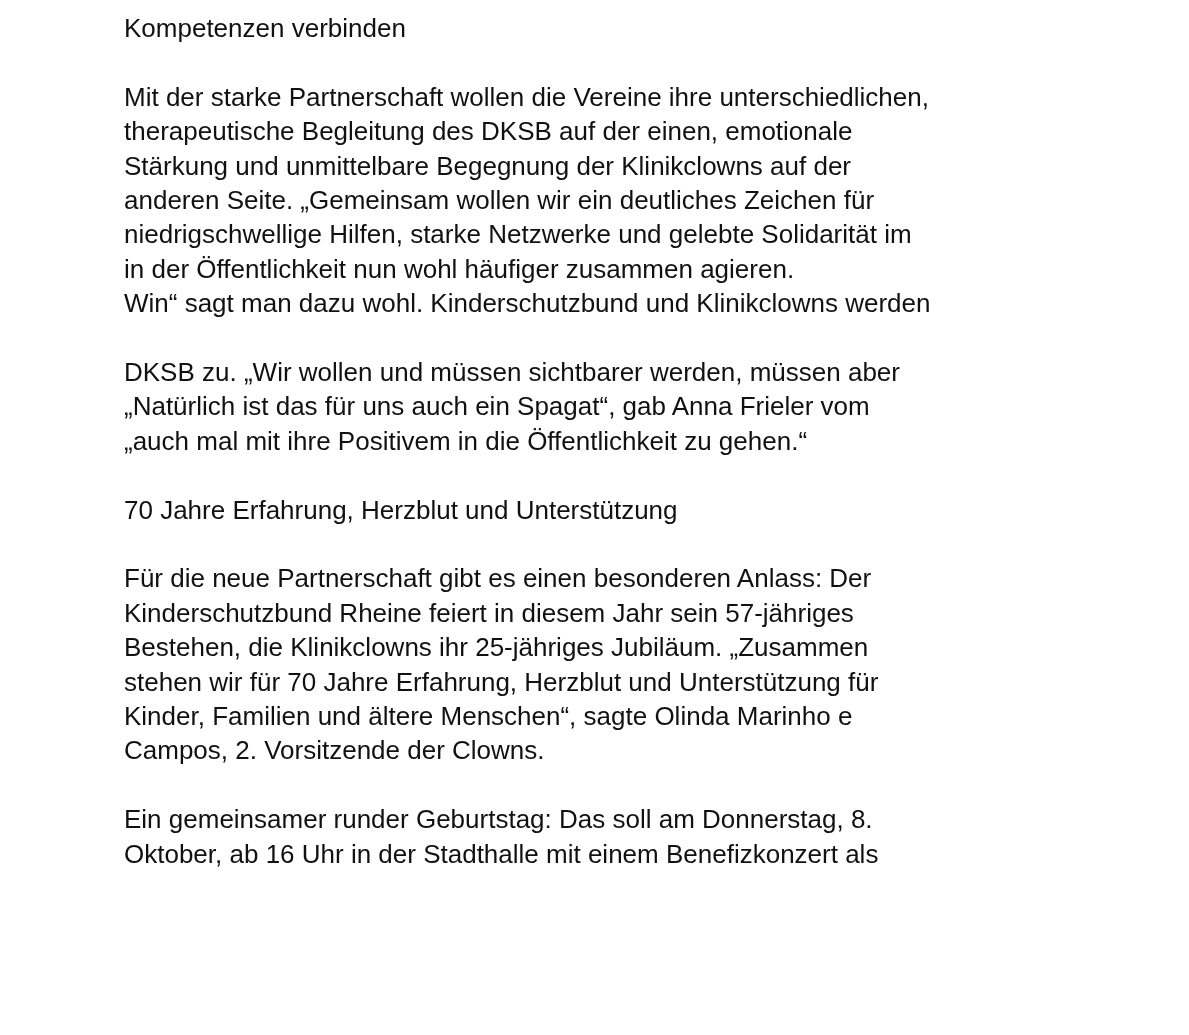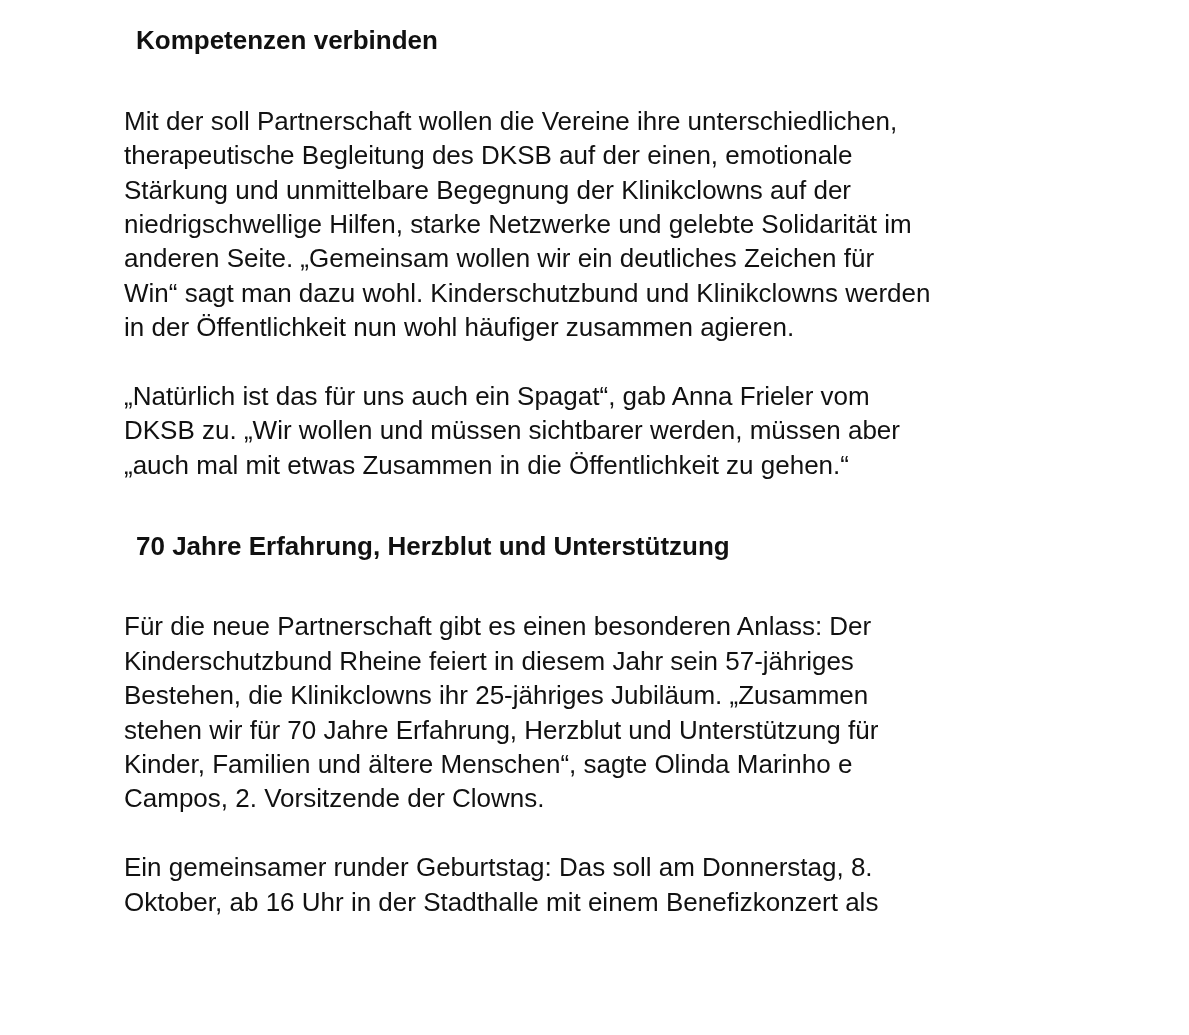--- a/index.html
+++ b/index.html
@@ -9,53 +9,53 @@
       left: 124px;
       top: 11px;
       width: 960px;
       font-family: "Liberation Sans", sans-serif;
       color: #111111;
       font-size: 26px;
       line-height: 34.4px;
     }
     .article h2 {
       font-size: 26px;
-      font-weight: bold;
-      margin: 12px;
+      font-weight: normal;
+      margin: 0;
       line-height: 34.4px;
     }
     .article p {
       margin: 0;
     }
     .gap { height: 34.4px; }
     .line { display: block; white-space: nowrap; }
   </style>
 </head>
 <body>
 
 <div class="article">
 
   <h2>Kompetenzen verbinden</h2>
   <div class="gap"></div>
 
   <p>
-    <span class="line">Mit der soll Partnerschaft wollen die Vereine ihre unterschiedlichen,</span>
+    <span class="line">Mit der starke Partnerschaft wollen die Vereine ihre unterschiedlichen,</span>
     <span class="line">therapeutische Begleitung des DKSB auf der einen, emotionale</span>
     <span class="line">Stärkung und unmittelbare Begegnung der Klinikclowns auf der</span>
+    <span class="line">anderen Seite. „Gemeinsam wollen wir ein deutliches Zeichen für</span>
     <span class="line">niedrigschwellige Hilfen, starke Netzwerke und gelebte Solidarität im</span>
-    <span class="line">anderen Seite. „Gemeinsam wollen wir ein deutliches Zeichen für</span>
+    <span class="line">in der Öffentlichkeit nun wohl häufiger zusammen agieren.</span>
     <span class="line">Win“ sagt man dazu wohl. Kinderschutzbund und Klinikclowns werden</span>
-    <span class="line">in der Öffentlichkeit nun wohl häufiger zusammen agieren.</span>
   </p>
   <div class="gap"></div>
 
   <p>
+    <span class="line">DKSB zu. „Wir wollen und müssen sichtbarer werden, müssen aber</span>
     <span class="line">„Natürlich ist das für uns auch ein Spagat“, gab Anna Frieler vom</span>
-    <span class="line">DKSB zu. „Wir wollen und müssen sichtbarer werden, müssen aber</span>
-    <span class="line">„auch mal mit etwas Zusammen in die Öffentlichkeit zu gehen.“</span>
+    <span class="line">„auch mal mit ihre Positivem in die Öffentlichkeit zu gehen.“</span>
   </p>
   <div class="gap"></div>
 
   <h2>70 Jahre Erfahrung, Herzblut und Unterstützung</h2>
   <div class="gap"></div>
 
   <p>
     <span class="line">Für die neue Partnerschaft gibt es einen besonderen Anlass: Der</span>
     <span class="line">Kinderschutzbund Rheine feiert in diesem Jahr sein 57-jähriges</span>
     <span class="line">Bestehen, die Klinikclowns ihr 25-jähriges Jubiläum. „Zusammen</span>

